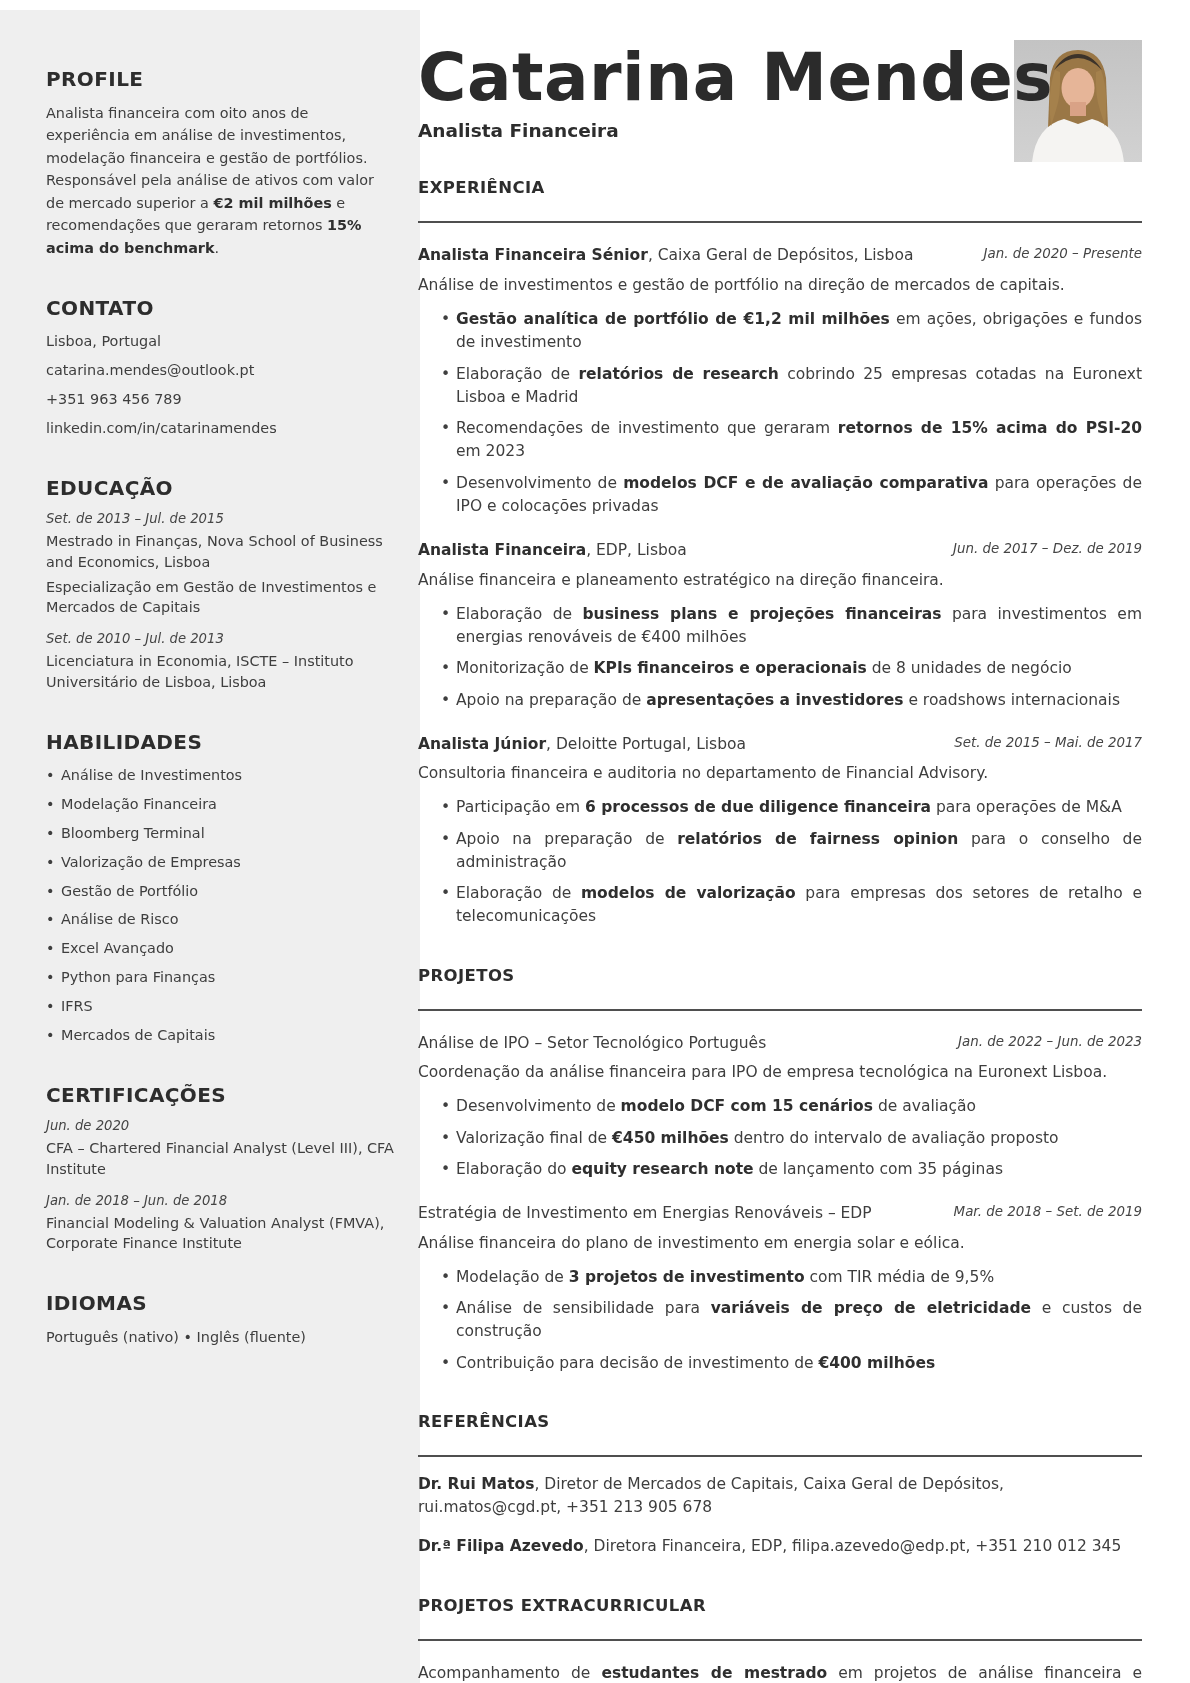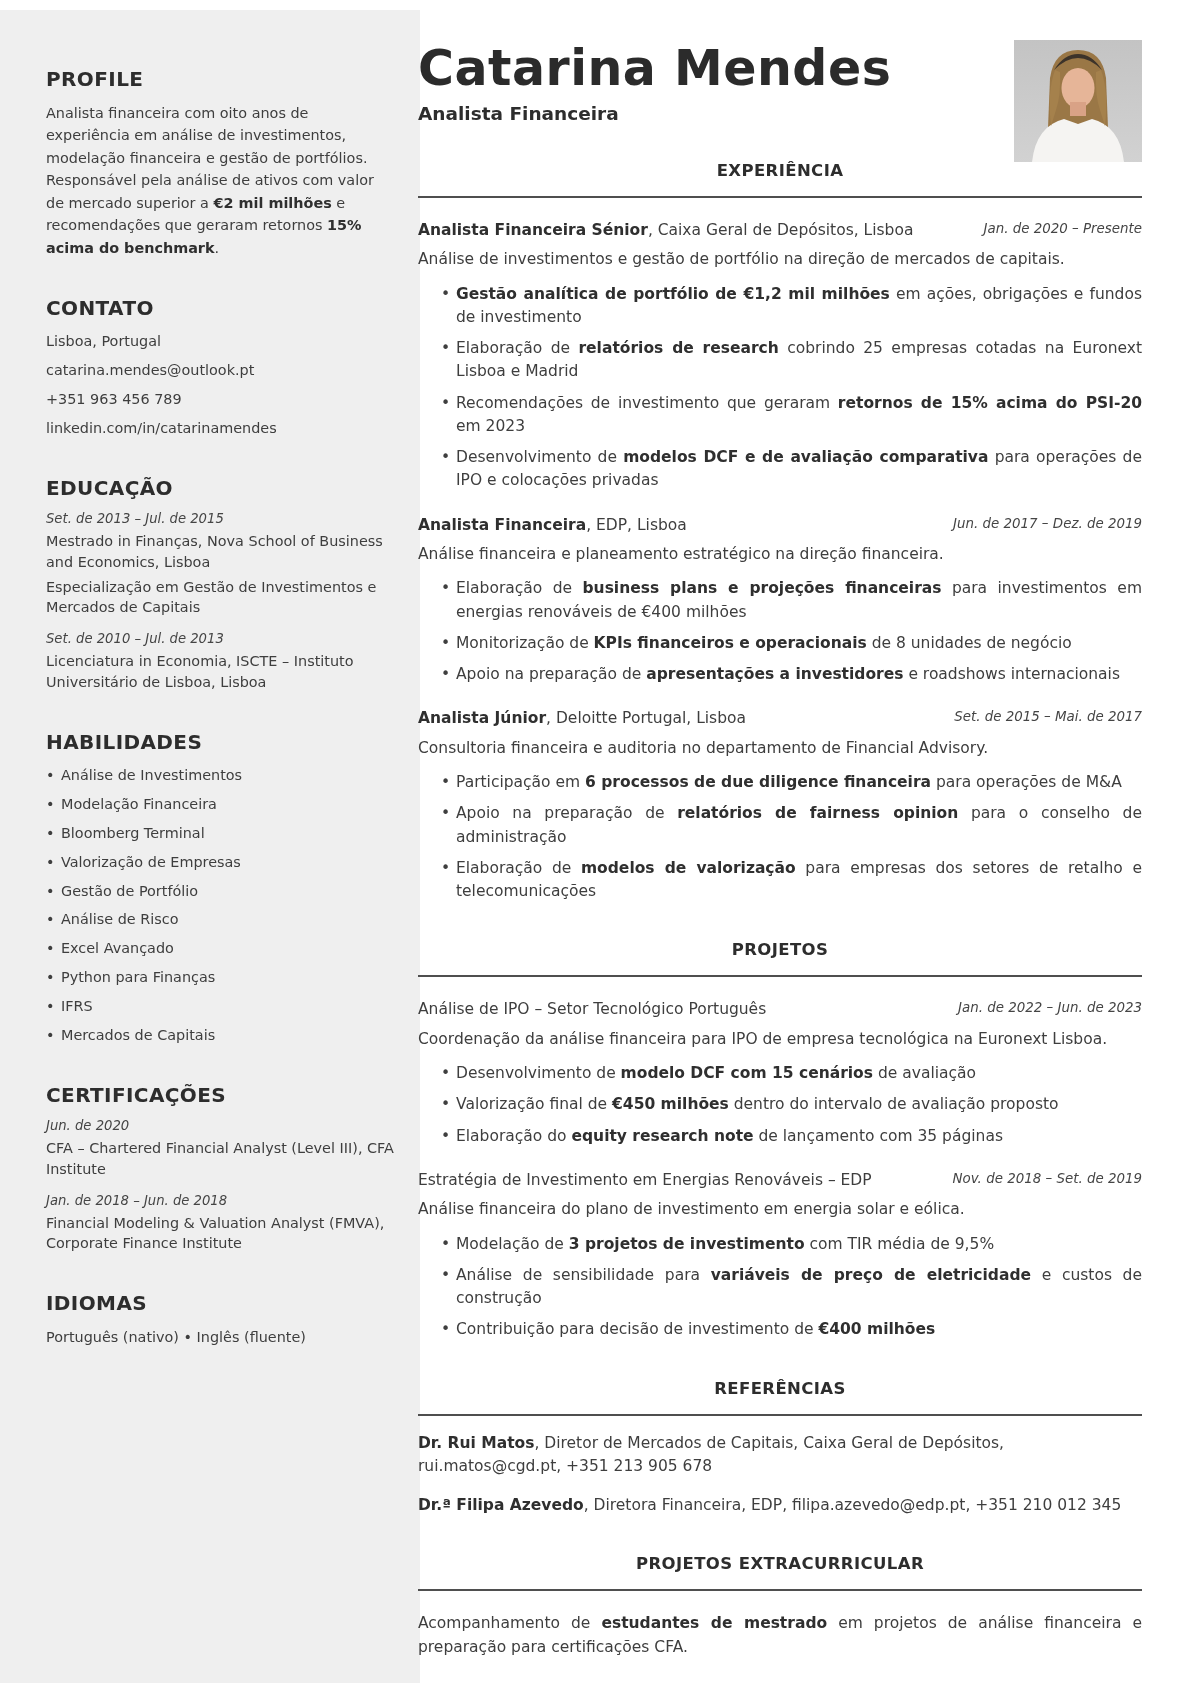--- a/index.html
+++ b/index.html
@@ -35,28 +35,28 @@
   .side-entry .side-line{margin-bottom:4px;}
   .side-dates{font-size:13.2px;font-style:italic;margin-bottom:5px;color:#454545;}
   .side-bullets{list-style:none;margin:0;padding:0;}
   .side-bullets li{
     position:relative;padding-left:15px;font-size:14.4px;line-height:1.45;margin-bottom:8px;
   }
   .side-bullets li::before{content:"•";position:absolute;left:0;top:0;}
   
   .main{position:absolute;left:418px;top:0;width:724px;padding-top:44px;}
   .name{
-    margin:0;font-size:49px;line-height:1.02;font-weight:bold;color:#2b2b2b;
+    margin:0;font-size:66px;line-height:1.02;font-weight:bold;color:#2b2b2b;
     letter-spacing:0.5px;
   }
   .subtitle{margin-top:9px;font-size:18.5px;font-weight:bold;color:var(--heading);}
   .msection{margin-top:37px;}
   .mh{
     margin:0;font-size:16.5px;font-weight:bold;color:var(--heading);
-    letter-spacing:0.4px;padding-bottom:16px;border-bottom:2px solid var(--rule);text-align:center;
+    letter-spacing:0.4px;padding-bottom:24px;border-bottom:2px solid var(--rule);
   }
   .entry{margin-top:21px;}
   .entry-head{display:flex;justify-content:space-between;align-items:flex-start;}
   .entry-title{font-size:15.5px;line-height:1.45;}
   .entry-dates{
     font-size:13.4px;font-style:italic;white-space:nowrap;margin-left:24px;
     padding-top:2px;color:#454545;
   }
   .entry-summary{margin-top:7px;font-size:15.5px;line-height:1.5;text-align:justify;}
   .bullets{list-style:none;margin:11px 0 0 0;padding:0 0 0 23px;}
@@ -223,21 +223,21 @@
           <div class="entry-summary">Coordenação da análise financeira para IPO de empresa tecnológica na Euronext Lisboa.</div>
           <ul class="bullets">
             <li>Desenvolvimento de <b>modelo DCF com 15 cenários</b> de avaliação</li>
             <li>Valorização final de <b>€450 milhões</b> dentro do intervalo de avaliação proposto</li>
             <li>Elaboração do <b>equity research note</b> de lançamento com 35 páginas</li>
           </ul>
         </div>
         <div class="entry">
           <div class="entry-head">
             <span class="entry-title">Estratégia de Investimento em Energias Renováveis – EDP</span>
-            <span class="entry-dates">Nov. de 2018 – Set. de 2019</span>
+            <span class="entry-dates">Mar. de 2018 – Set. de 2019</span>
           </div>
           <div class="entry-summary">Análise financeira do plano de investimento em energia solar e eólica.</div>
           <ul class="bullets">
             <li>Modelação de <b>3 projetos de investimento</b> com TIR média de 9,5%</li>
             <li>Análise de sensibilidade para <b>variáveis de preço de eletricidade</b> e custos de construção</li>
             <li>Contribuição para decisão de investimento de <b>€400 milhões</b></li>
           </ul>
         </div>
       </div>
   </section>

